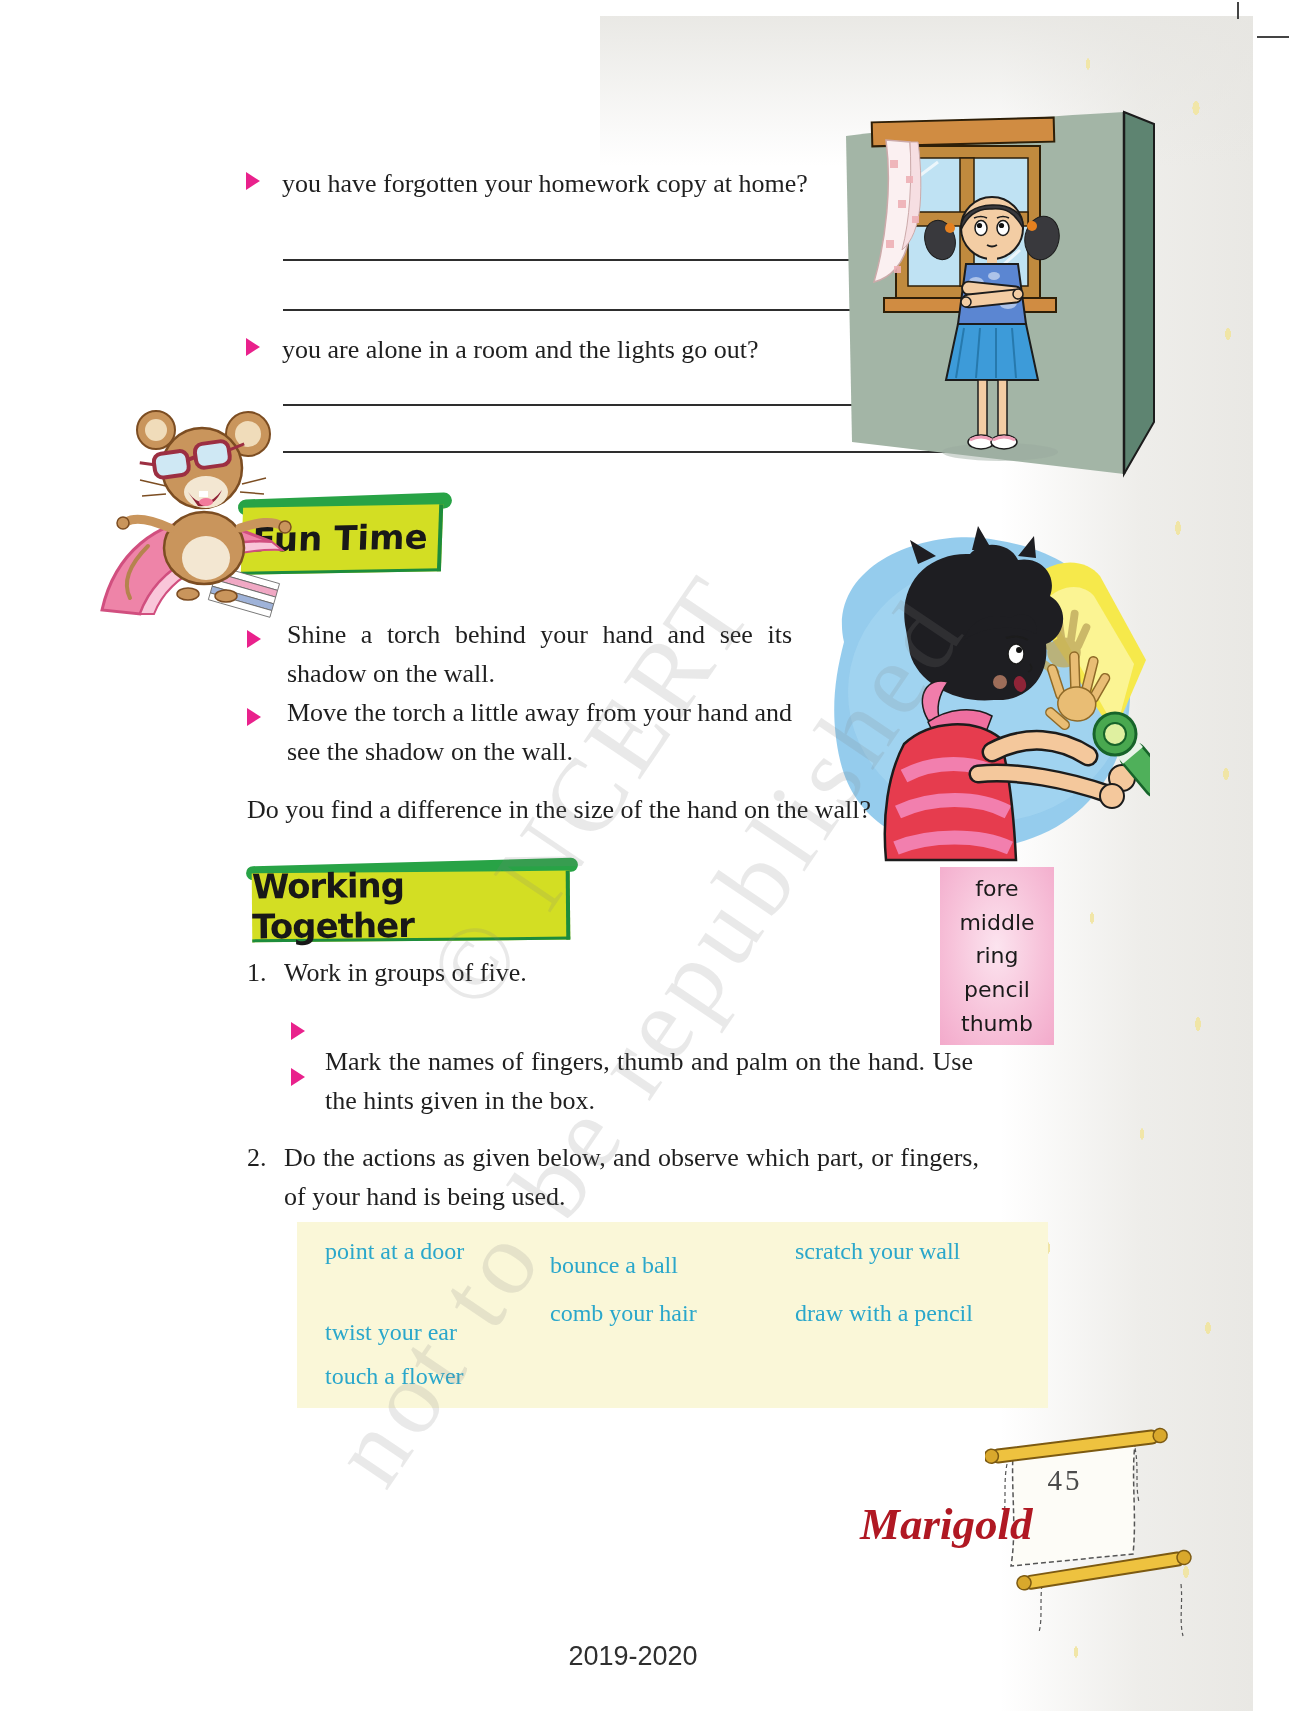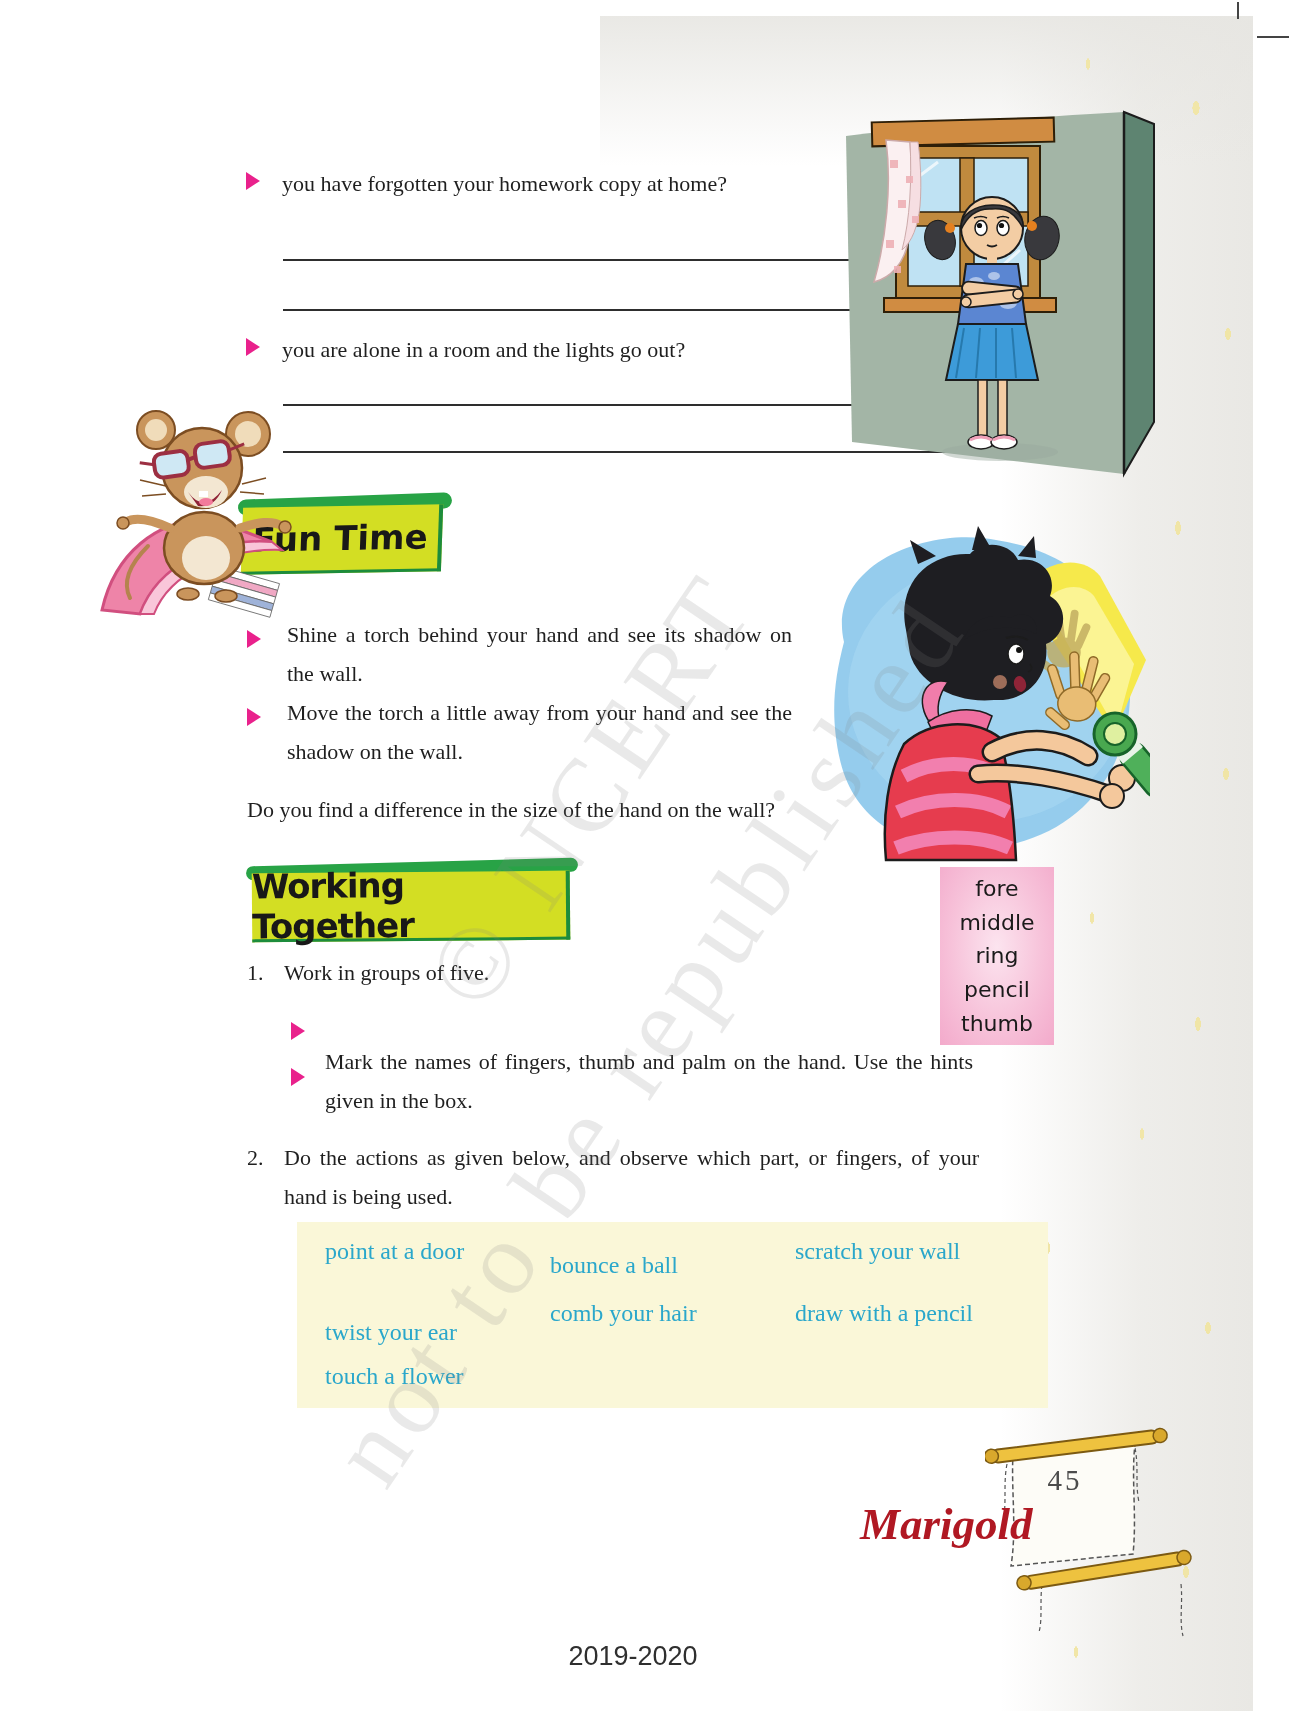--- a/index.html
+++ b/index.html
@@ -29,21 +29,21 @@
     radial-gradient(3px 8px at 76px 1636px,#f1e6a8 70%,transparent 72%);}
   .outside-right{position:absolute;left:1253px;top:0;width:60px;height:1711px;background:#fff;z-index:7;}
   .crop-v{position:absolute;left:1237px;top:2px;width:2px;height:17px;background:#444;z-index:9;}
   .crop-h{position:absolute;left:1257px;top:36px;width:32px;height:2px;background:#444;z-index:9;}
   
   .wm{position:absolute;z-index:6;pointer-events:none;color:#828282;opacity:.17;white-space:nowrap;
       font-family:"Liberation Serif",serif;letter-spacing:8px;}
   .wm1{left:590px;top:790px;font-size:104px;transform:translate(-50%,-50%) rotate(-56deg);}
   .wm2{left:648px;top:1040px;font-size:104px;transform:translate(-50%,-50%) rotate(-56deg);}
   
-  .txt{position:absolute;font-size:22px;line-height:39px;color:#1f1f1f;z-index:4;}
+  .txt{position:absolute;font-size:26px;line-height:39px;color:#1f1f1f;z-index:4;}
   .justify{text-align:justify;}
   .nowrap{white-space:nowrap;}
   .tri{position:absolute;width:0;height:0;border-top:9px solid transparent;border-bottom:9px solid transparent;
        border-left:14px solid var(--bullet,#e9218c);z-index:4;}
   .aline{position:absolute;height:0;border-top:2px solid #2e2e2e;z-index:1;}
   
   .banner{position:absolute;z-index:2;}
   .banner .swoosh{position:absolute;background:var(--banner-green,#28a346);border-radius:8px;}
   .banner .body{position:absolute;background:var(--banner-yellow,#d3de23);
       border-right:4px solid var(--banner-border-green,#1d8c3c);

